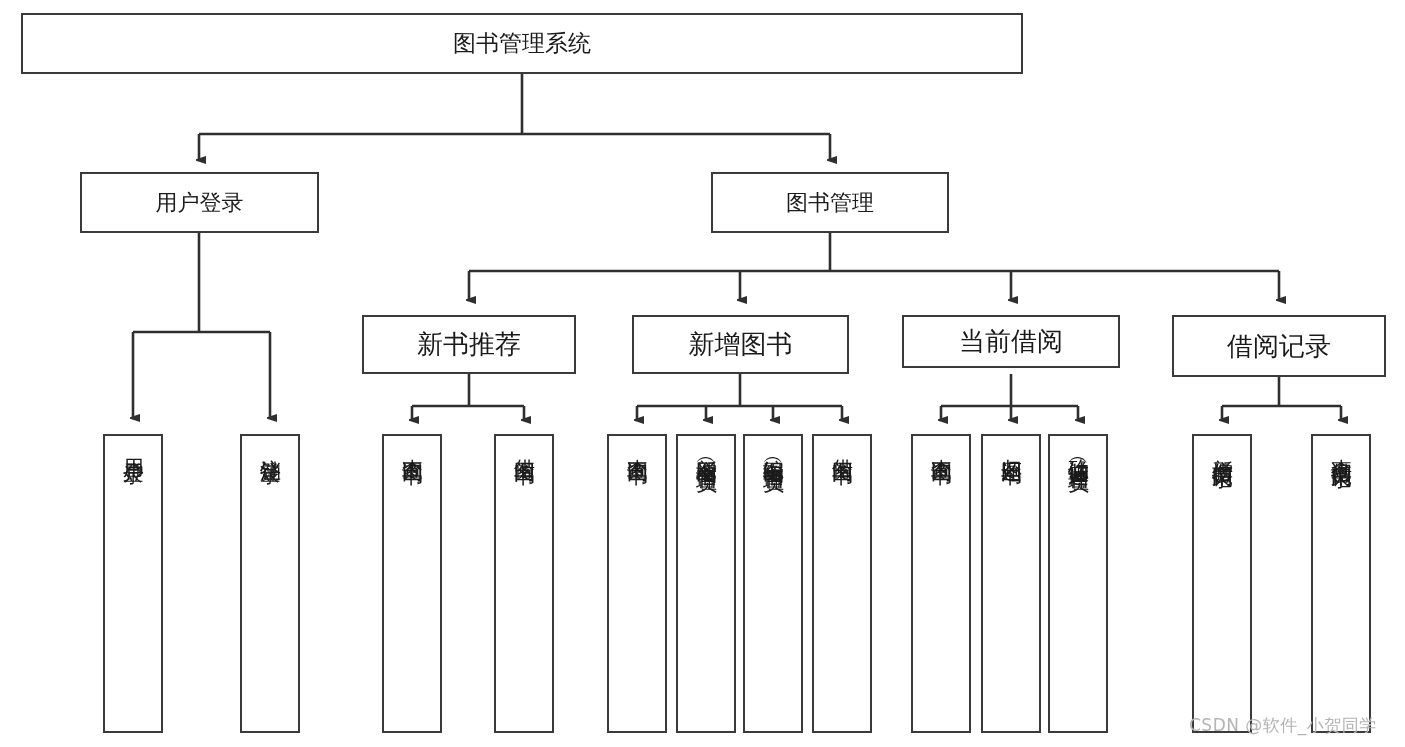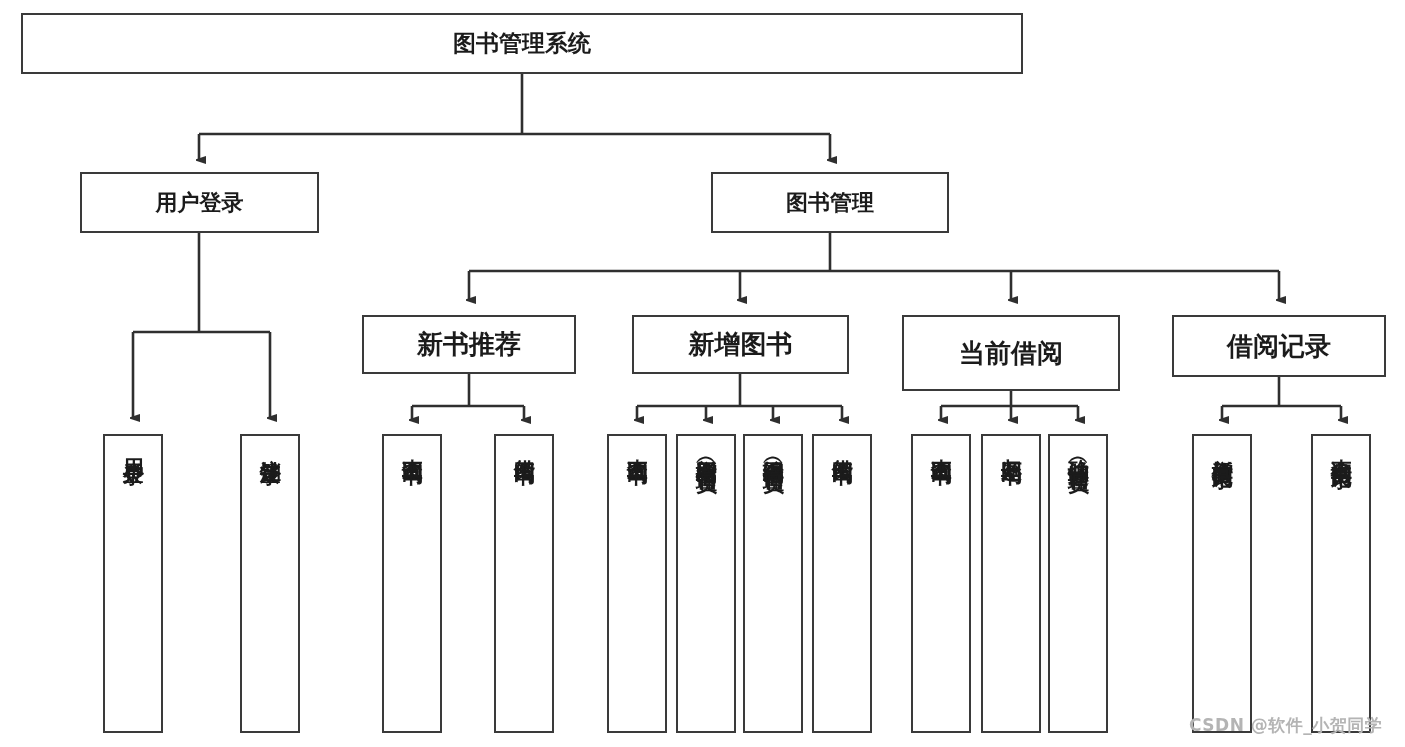--- a/index.html
+++ b/index.html
@@ -9,21 +9,20 @@
   }
   body {
     font-family: "DejaVu Sans", "Liberation Sans", sans-serif;
   }
   #canvas {
     position: relative;
     width: 1405px;
     height: 747px;
     background: #ffffff;
     overflow: hidden;
-    font-weight: bold;
   }
   svg.wires {
     position: absolute;
     left: 0;
     top: 0;
     width: 1405px;
     height: 747px;
     pointer-events: none;
   }
   .node {
@@ -131,21 +130,21 @@
   <div class="node level2" style="left:711px; top:172px; width:238px; height:61px;">
     <span class="label">图书管理</span>
   </div>
 
   <div class="node level3" style="left:362px; top:315px; width:214px; height:59px;">
     <span class="label">新书推荐</span>
   </div>
   <div class="node level3" style="left:632px; top:315px; width:217px; height:59px;">
     <span class="label">新增图书</span>
   </div>
-  <div class="node level3" style="left:902px; top:315px; width:218px; height:76px;">
+  <div class="node level3" style="left:902px; top:315px; width:218px; height:53px;">
     <span class="label">当前借阅</span>
   </div>
   <div class="node level3" style="left:1172px; top:315px; width:214px; height:62px;">
     <span class="label">借阅记录</span>
   </div>
 
   <div class="node leaf" style="left:103px; top:434px; width:60px; height:299px;">
     <span class="label">用户登录</span>
   </div>
   <div class="node leaf" style="left:240px; top:434px; width:60px; height:299px;">

